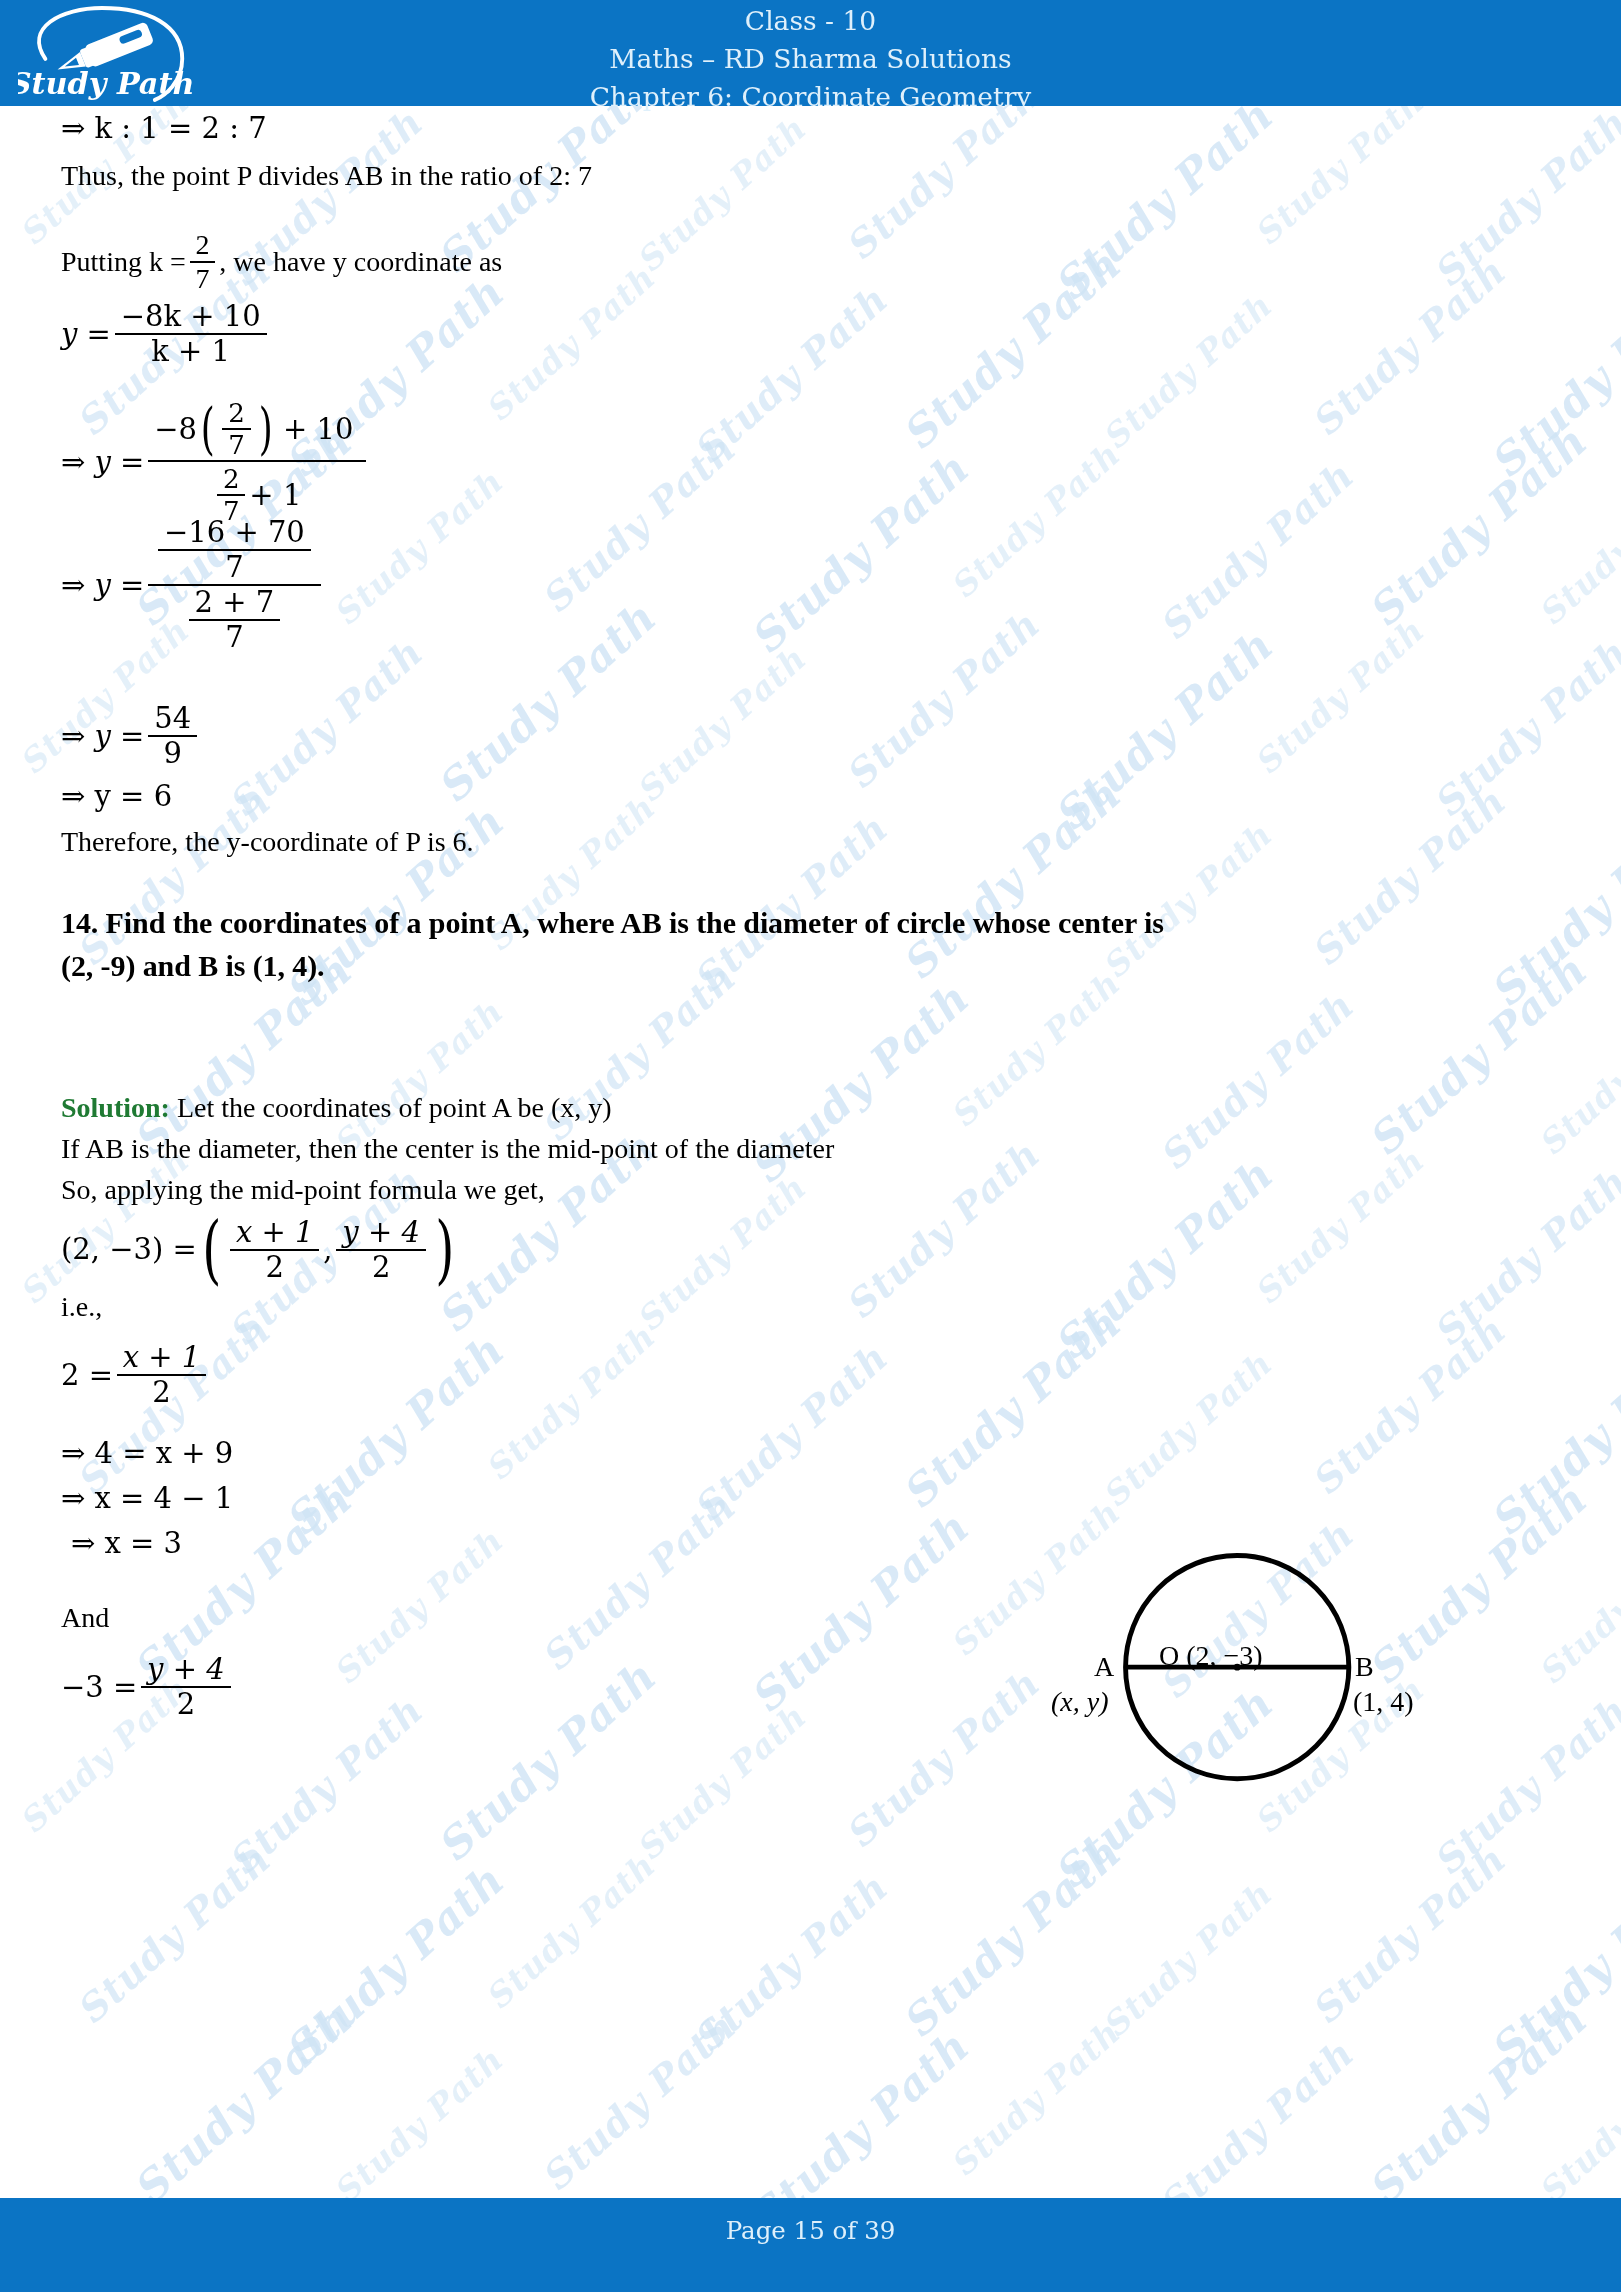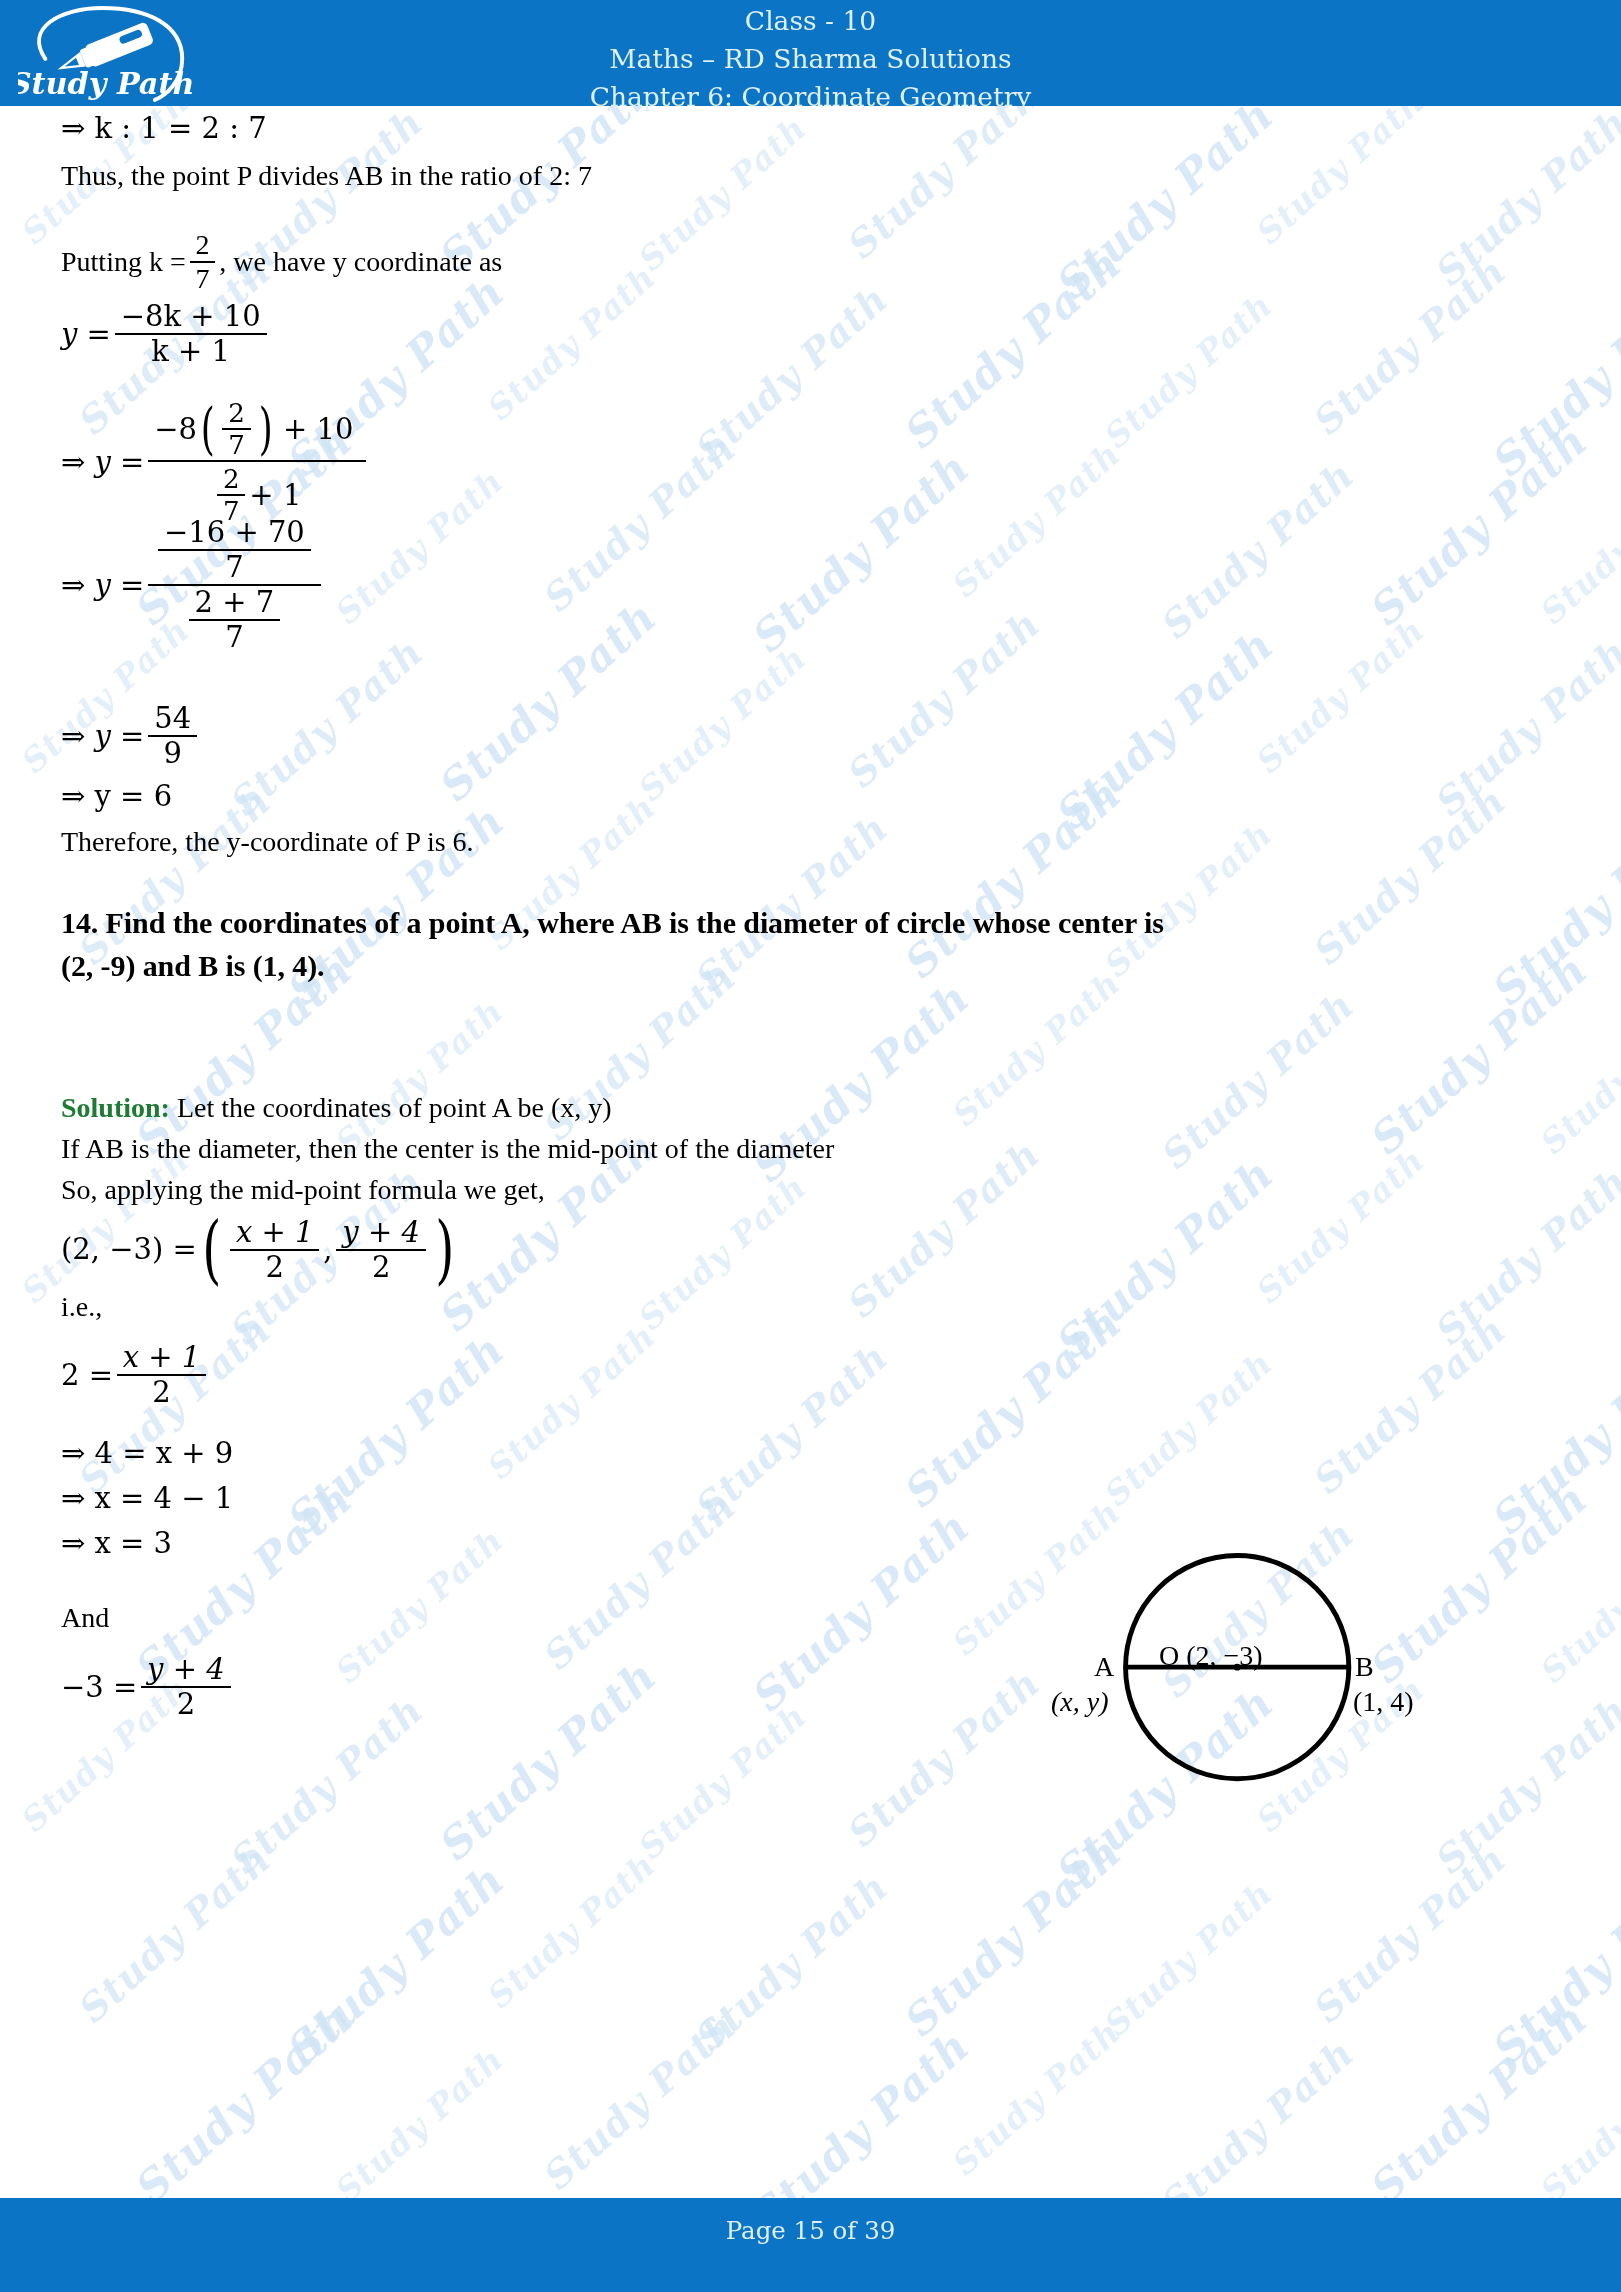--- a/index.html
+++ b/index.html
@@ -422,21 +422,21 @@
         <span>2 =</span>
         <span class="frac">
           <span class="num"><i class="v">x + 1</i></span>
           <span class="den">2</span>
         </span>
       </span>
     </div>
 
     <div class="ln mathline" style="left:61px; top:1333px;">⇒ 4 = x + 9</div>
     <div class="ln mathline" style="left:61px; top:1378px;">⇒ x = 4 − 1</div>
-    <div class="ln mathline" style="left:61px; top:1423px;text-align:right;">⇒ x = 3</div>
+    <div class="ln mathline" style="left:71px; top:1423px;text-align:right;">⇒ x = 3</div>
 
     <div class="ln textline" style="left:61px; top:1498px;">And</div>
 
     <div class="ln mathline" style="left:61px; top:1549px;">
       <span class="eqrow">
         <span>−3 =</span>
         <span class="frac">
           <span class="num"><i class="v">y + 4</i></span>
           <span class="den">2</span>
         </span>

